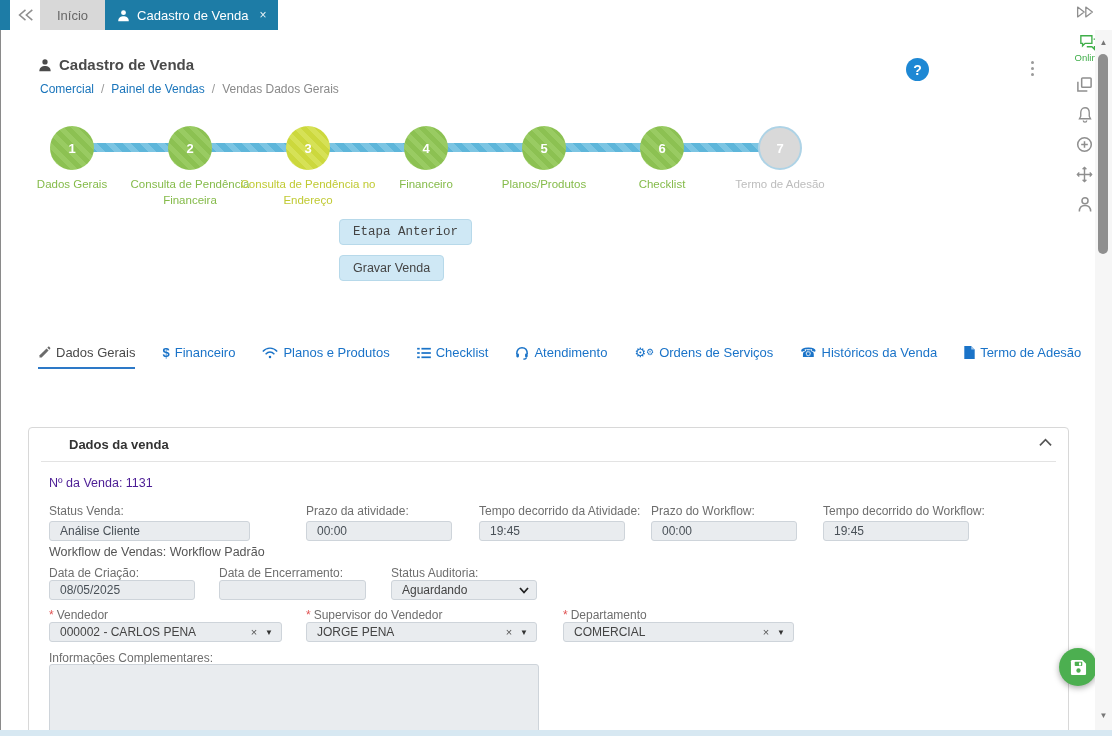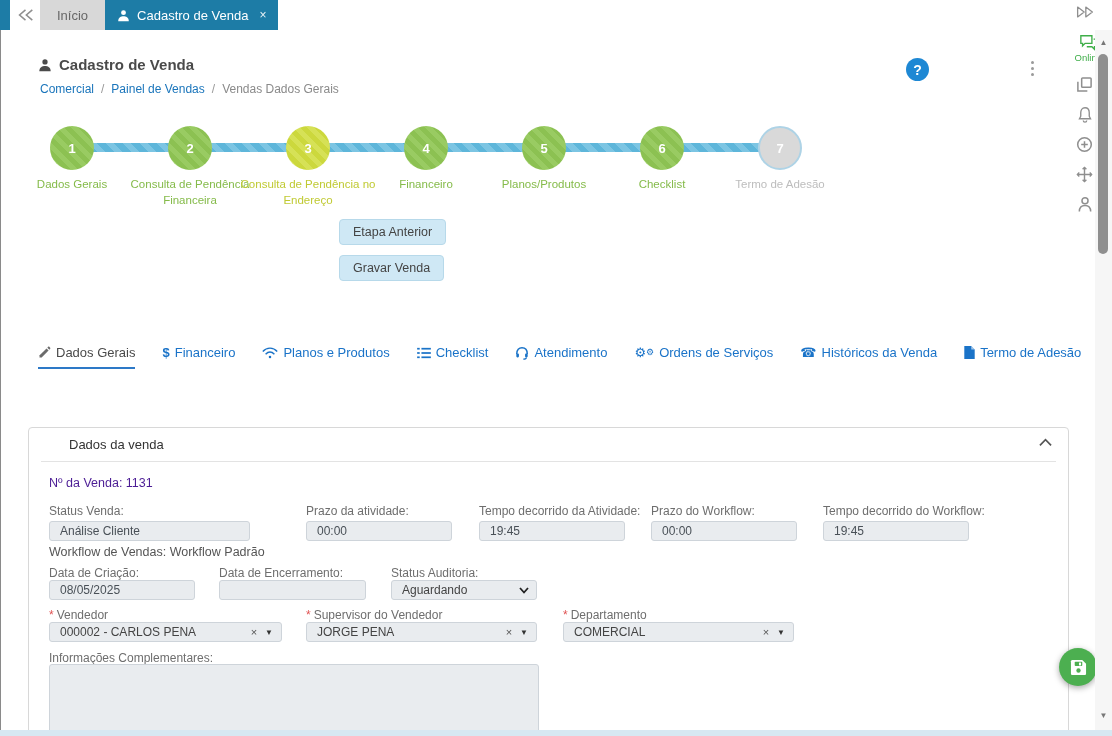--- a/index.html
+++ b/index.html
@@ -38,36 +38,36 @@
   .step-circle.done{background:repeating-linear-gradient(45deg,#8cc152 0 5px,#99cb62 5px 10px);}
   .step-circle.current{background:repeating-linear-gradient(45deg,#ccd83d 0 5px,#d6e156 5px 10px);}
   .step-circle.pending{background:#d9d9d9;border:2px solid #aed3e6;}
   .step-label{position:absolute;top:176px;width:140px;text-align:center;font-size:11.5px;line-height:1.4;}
   .step-label.done{color:#85bb4a;}
   .step-label.current{color:#c0ca33;}
   .step-label.pending{color:#bdbdbd;}
   
   .btn-light{position:absolute;background:#cfe8f5;border:1px solid #b7d9ea;border-radius:4px;color:#444;
     font-size:12.5px;padding:5px 13px;cursor:pointer;font-family:inherit;}
-  .btn-prev{left:339px;top:219px;}
+  .btn-prev{left:339px;top:219px;font-family:Liberation Mono, monospace;}
   .btn-save{left:339px;top:255px;}
   
   .tabrow{position:absolute;left:38px;top:345px;display:flex;gap:27px;font-size:13px;align-items:flex-start;}
   .tabitem{color:#1a73c8;display:flex;align-items:center;gap:5px;padding-bottom:9px;cursor:pointer;white-space:nowrap;}
   .tabitem.active{color:#4a4a4a;border-bottom:2px solid #2d79c7;padding-bottom:7px;}
   .tabitem .ticon{display:flex;align-items:center;}
   .dollar{font-weight:bold;font-size:13px;}
   .gear-glyph{font-size:13px;line-height:1;}
   .phone-glyph{font-size:13px;line-height:1;}
   
   .alert{position:absolute;left:10px;top:383px;width:1062px;height:28px;background:#fbf3cf;color:#756a33;
     font-size:13px;line-height:28px;padding-left:18px;border-radius:2px;}
   
   .panel{position:absolute;left:28px;top:427px;width:1041px;height:330px;border:1px solid #d8d8d8;border-radius:4px;background:#fff;box-sizing:border-box;}
-  .panel-title{position:absolute;left:20px;top:9px;font-size:13px;font-weight:normal;color:#333;padding-left:20px;}
+  .panel-title{position:absolute;left:20px;top:9px;font-size:13px;font-weight:bold;color:#333;padding-left:20px;}
   .panel-chevron{position:absolute;right:16px;top:10px;color:#555;cursor:pointer;}
   .panel-divider{position:absolute;left:12px;right:12px;top:33px;height:1px;background:#e3e3e3;}
   .sale-number{position:absolute;left:20px;top:48px;font-size:12.5px;color:#4c1d95;}
   .field-label{position:absolute;font-size:12px;color:#6e6e6e;white-space:nowrap;}
   .req{color:#e05252;margin-right:3px;}
   .ro-input{position:absolute;height:20px;background:#e9ecef;border:1px solid #ced4da;border-radius:3px;
     font-size:12px;color:#495057;padding:0 0 0 10px;box-sizing:border-box;font-family:inherit;line-height:18px;}
   .sel{position:absolute;height:20px;background:#e9ecef;border:1px solid #ced4da;border-radius:3px;
     font-size:12px;color:#444;display:flex;align-items:center;box-sizing:border-box;cursor:pointer;}
   .sel .sel-text{padding-left:10px;flex:1;white-space:nowrap;overflow:hidden;}

